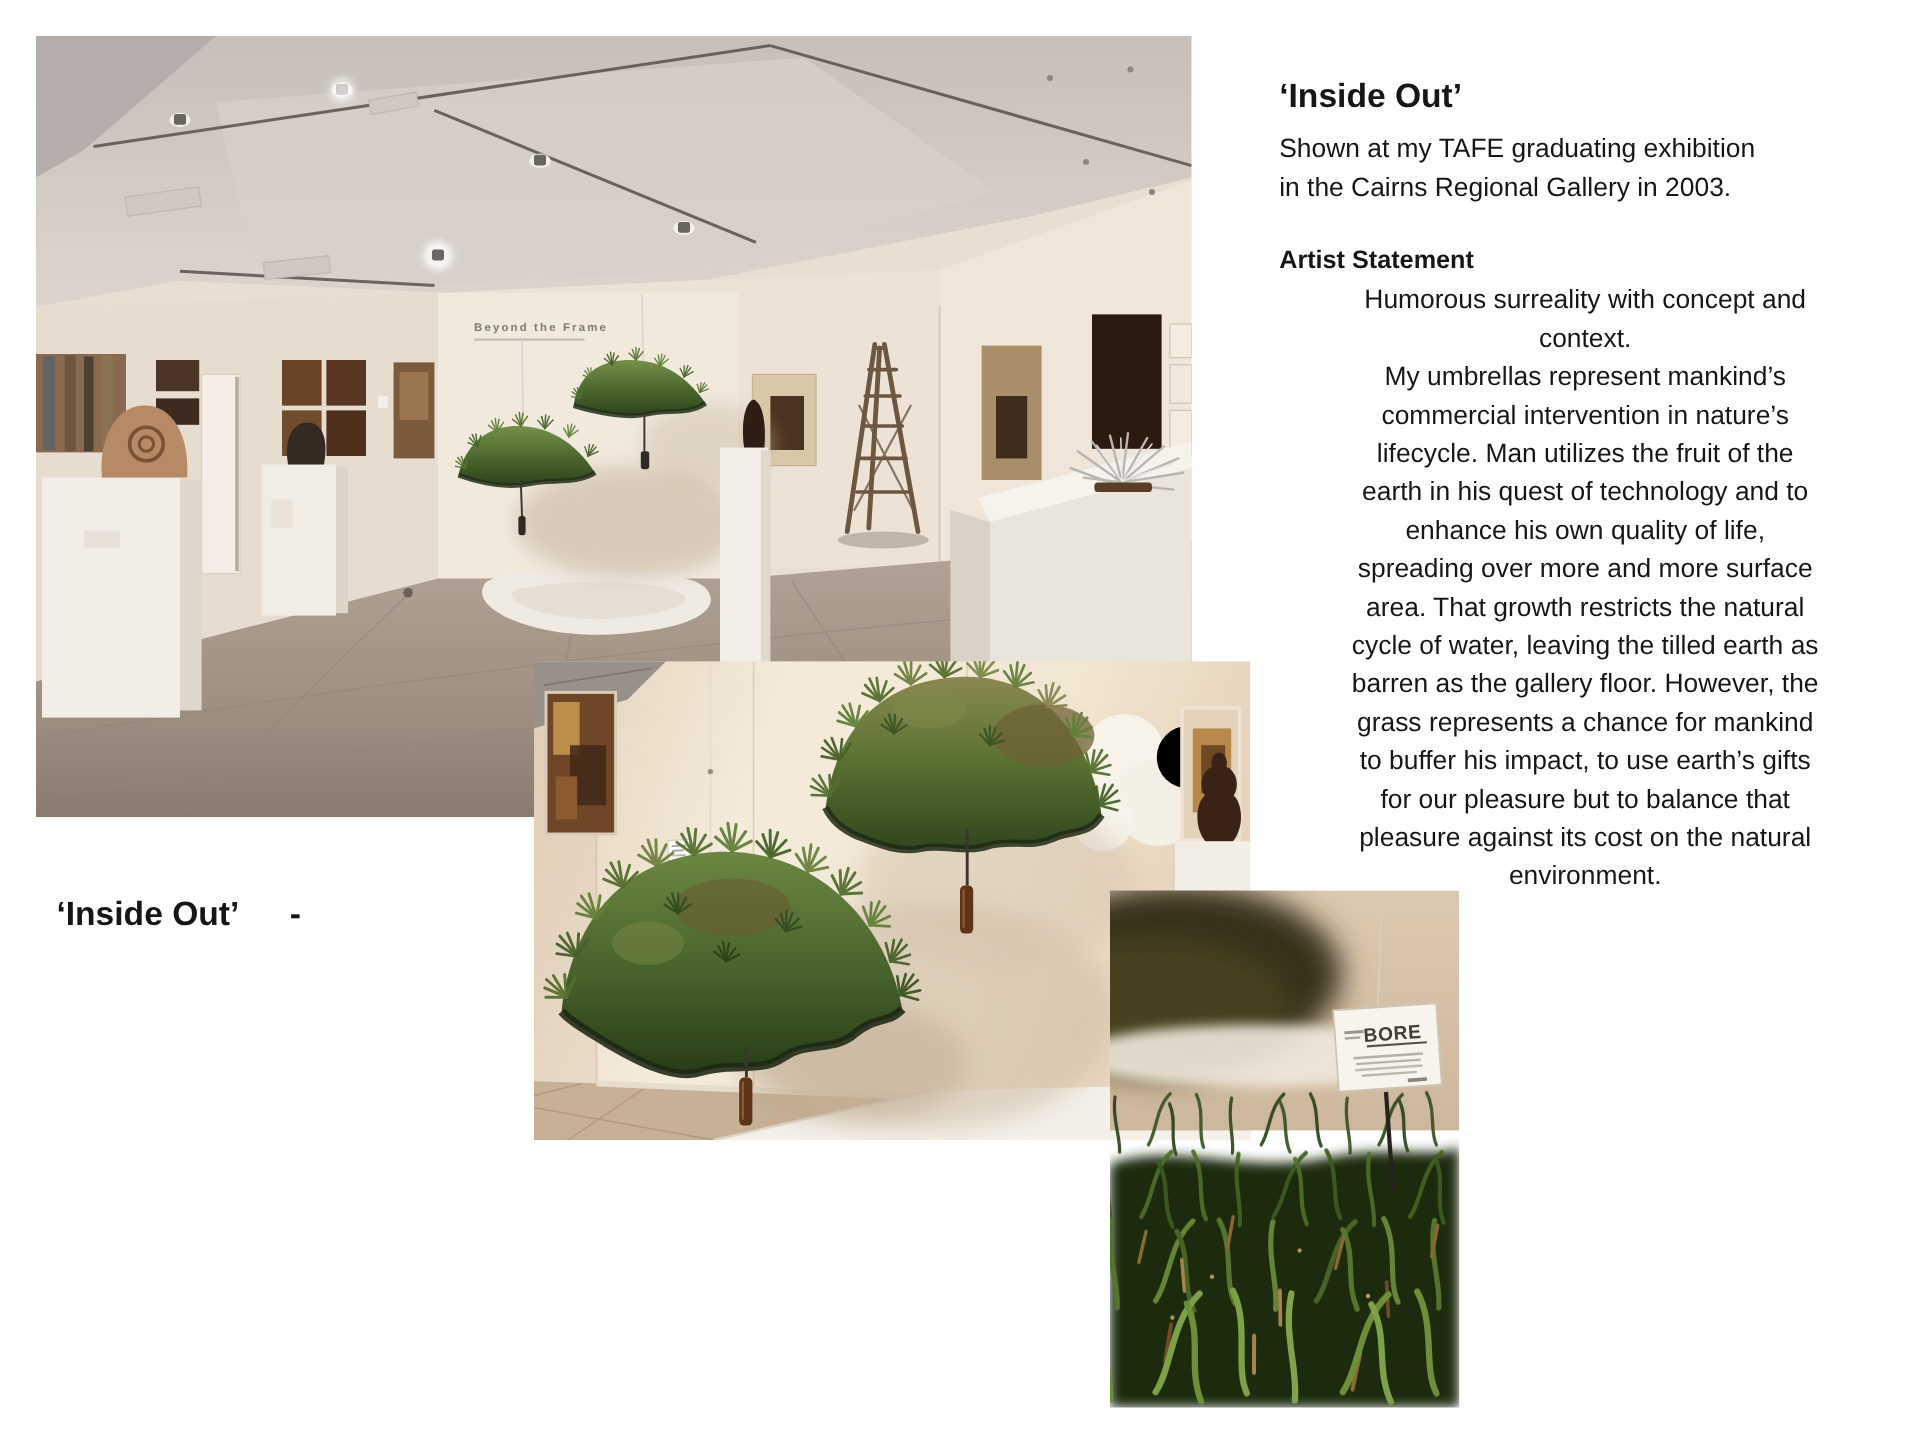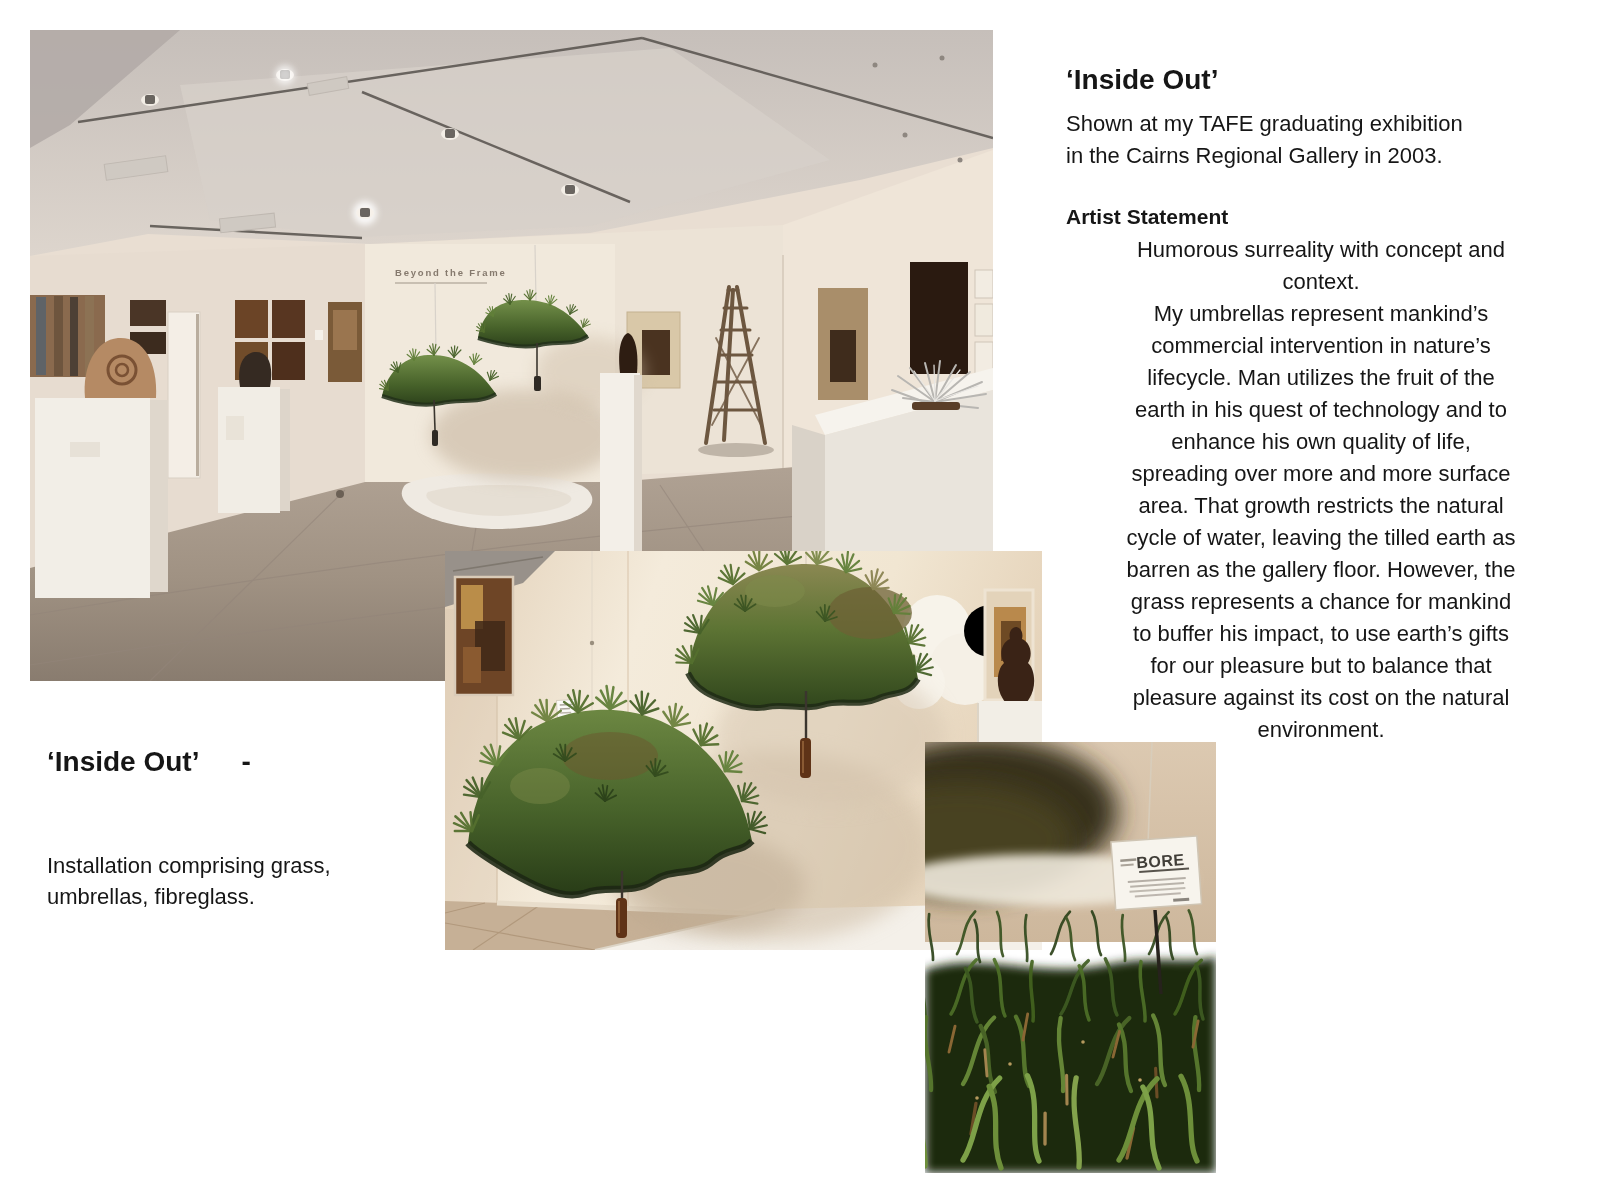--- a/index.html
+++ b/index.html
@@ -488,22 +488,20 @@
     <circle cx="85" cy="322" r="1.8" fill="#b59a5e"></circle>
         <circle cx="158" cy="300" r="1.8" fill="#b59a5e"></circle>
     <circle cx="215" cy="338" r="1.8" fill="#c2a368"></circle>
         <circle cx="52" cy="356" r="1.8" fill="#b59a5e"></circle>
   </g>
 </svg>
 </div>
 
 <div class="lb">
   <h1 class="t1"><span>‘Inside Out’</span><span class="dash">-</span></h1>
-  <p class="mat">Installation comprising grass,
-umbrellas, fibreglass.</p>
 </div>
 
 <div class="rc">
   <h1 class="t1">‘Inside Out’</h1>
   <p class="intro">Shown at my TAFE graduating exhibition
 in the Cairns Regional Gallery in 2003.</p>
   <h2 class="t2">Artist Statement</h2>
   <p class="stmt">Humorous surreality with concept and
 context.
 My umbrellas represent mankind’s

